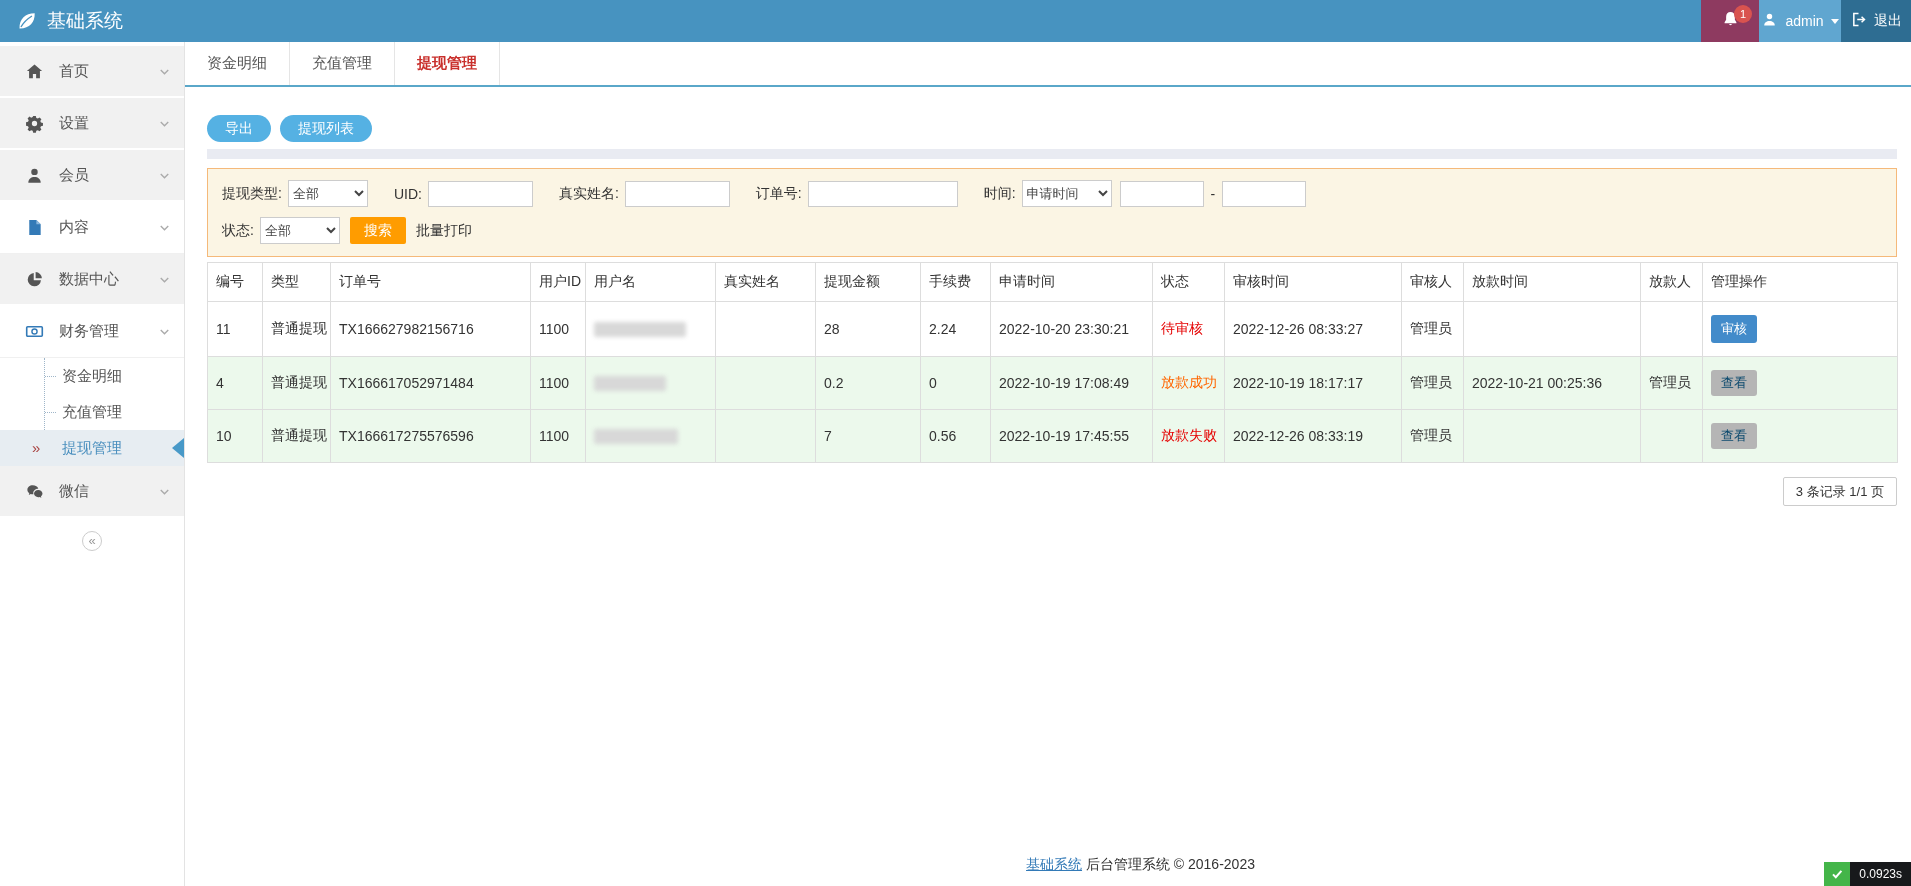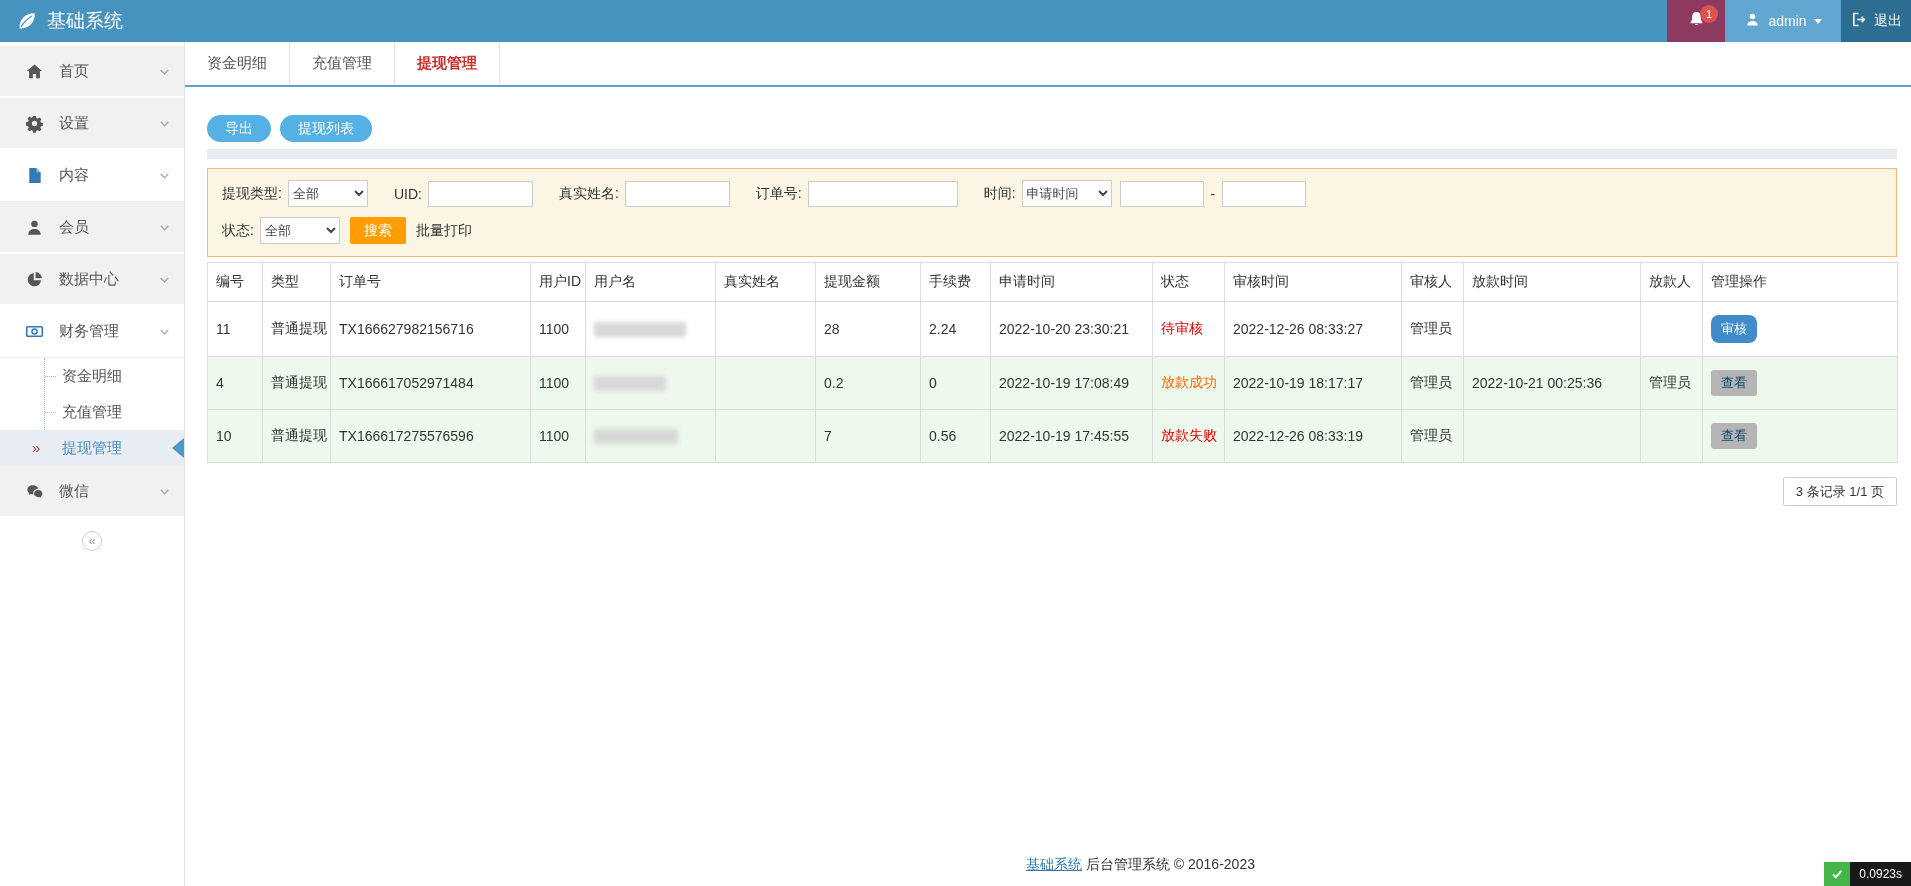--- a/index.html
+++ b/index.html
@@ -10,21 +10,21 @@
   }
   
   .topbar { height:42px; background:var(--header-bg,#4793c0); display:flex; align-items:stretch; }
   .brand { display:flex; align-items:center; gap:9px; padding:0 16px; color:#fff; font-size:19px; }
   .brand svg { display:block; }
   .top-right { margin-left:auto; display:flex; align-items:stretch; }
   .top-block { display:flex; align-items:center; justify-content:center; gap:7px; color:#fff; font-size:14px; cursor:pointer; }
   .bell-block { width:58px; background:var(--bell-bg,#8e3a60); position:relative; }
   .badge { position:absolute; top:5px; right:7px; min-width:18px; height:18px; border-radius:50%;
            background:var(--badge-bg,#d9534f); color:#fff; font-size:11px; line-height:18px; text-align:center; }
-  .admin-block { width:116px; background:var(--admin-bg,#60a6d0); }
+  .admin-block { width:82px; background:var(--admin-bg,#60a6d0); }
   .caret-down { width:0; height:0; border-left:4px solid transparent; border-right:4px solid transparent; border-top:5px solid #fff; display:inline-block; }
   .logout-block { width:70px; background:var(--logout-bg,#2e6d92); }
   
   .sidebar { position:absolute; left:0; top:42px; bottom:0; width:185px; background:#fff; border-right:1px solid #e3e3e3; padding-top:4px; }
   .side-item { height:52px; display:flex; align-items:center; padding:0 12px 0 24px; background:#f1f1f1;
                border-bottom:2px solid #fff; color:#555; font-size:15px; cursor:pointer; }
   .side-item.white { background:#fff; border-bottom:1px solid #f0f0f0; }
   .sicon { width:20px; height:20px; margin-right:15px; display:flex; align-items:center; justify-content:center; }
   .slabel { flex:0 0 auto; }
   .chev { margin-left:auto; display:flex; align-items:center; }
@@ -63,21 +63,21 @@
                 font-size:14px; border-radius:2px; margin-left:10px; cursor:pointer; }
   .batch-print { margin-left:10px; cursor:pointer; }
   
   table.grid { width:100%; border-collapse:collapse; table-layout:fixed; margin-top:5px; }
   .grid th, .grid td { border:1px solid #ddd; font-size:14px; text-align:left; font-weight:normal;
                        overflow:hidden; white-space:nowrap; }
   .grid th { padding:10px 8px; background:#fff; color:#333; }
   .grid td { padding:13px 8px; color:#333; background:#fff; }
   tr.green td { background:var(--row-green,#ecf9ec); }
   .blur-block { display:inline-block; height:15px; background:#d8d8d8; filter:blur(2px); border-radius:2px; vertical-align:middle; }
-  .btn-primary { background:var(--btn-primary,#428bca); color:#fff; border:none; padding:5px 10px; font-size:13px; border-radius:8px; cursor:pointer; }
+  .btn-primary { background:var(--btn-primary,#428bca); color:#fff; border:none; padding:5px 10px; font-size:13px; border-radius:3px; cursor:pointer; }
   .btn-gray { background:var(--btn-gray,#b5b5b5); color:#0c4a6e; border:none; padding:4px 10px; font-size:13px; border-radius:3px; cursor:pointer; }
   
   .pager-wrap { display:flex; justify-content:flex-end; margin-top:14px; }
   .pager-box { border:1px solid #ccc; border-radius:2px; background:#fff; height:29px; line-height:27px; padding:0 12px; font-size:13px; color:#333; }
   .footer { position:absolute; left:185px; right:0; bottom:12px; text-align:center; font-size:14px; color:#333; }
   .footer a { color:#337ab7; text-decoration:underline; cursor:pointer; }
   .trace { position:absolute; right:0; bottom:0; display:flex; align-items:stretch; height:24px; }
   .trace-icon { width:26px; background:#44b549; display:flex; align-items:center; justify-content:center; cursor:pointer; }
   .trace-time { background:#17191b; color:#fff; font-size:12px; display:flex; align-items:center; padding:0 9px; }
 </style>
@@ -148,42 +148,42 @@
             <path fill="#555" fill-rule="evenodd" d="M8.6 2h2.8l.5 2.1 1.6.7 1.8-1.2 2 2-1.2 1.8.7 1.6 2.1.5v2.8l-2.1.5-.7 1.6 1.2 1.8-2 2-1.8-1.2-1.6.7-.5 2.1H8.6l-.5-2.1-1.6-.7-1.8 1.2-2-2 1.2-1.8-.7-1.6-2.1-.5V8.6l2.1-.5.7-1.6-1.2-1.8 2-2 1.8 1.2 1.6-.7zM10 7.2A2.8 2.8 0 1 0 10 12.8 2.8 2.8 0 0 0 10 7.2z"></path>
           </svg>
         </span>
         <span class="slabel">设置</span>
         <span class="chev">
           <svg width="15" height="15" viewBox="0 0 20 20">
             <polyline points="5,8 10,13 15,8" fill="none" stroke="#aaa" stroke-width="1.8"></polyline>
           </svg>
         </span>
       </div>
+      <div class="side-item">
+        <span class="sicon">
+          <svg width="19" height="19" viewBox="0 0 20 20">
+            <circle cx="10" cy="6.2" r="3.4" fill="#555"></circle>
+            <path d="M3.5 17.5c0-3.8 3-5.8 6.5-5.8s6.5 2 6.5 5.8z" fill="#555"></path>
+          </svg>
+        </span>
+        <span class="slabel">会员</span>
+        <span class="chev">
+          <svg width="15" height="15" viewBox="0 0 20 20">
+            <polyline points="5,8 10,13 15,8" fill="none" stroke="#aaa" stroke-width="1.8"></polyline>
+          </svg>
+        </span>
+      </div>
       <div class="side-item white">
         <span class="sicon">
           <svg width="19" height="19" viewBox="0 0 20 20">
             <path d="M4.5 2H12l4.5 4.5V18h-12z" fill="#337ab7"></path>
             <path d="M12 2l4.5 4.5H12z" fill="#8db8dd"></path>
           </svg>
         </span>
         <span class="slabel">内容</span>
-        <span class="chev">
-          <svg width="15" height="15" viewBox="0 0 20 20">
-            <polyline points="5,8 10,13 15,8" fill="none" stroke="#aaa" stroke-width="1.8"></polyline>
-          </svg>
-        </span>
-      </div>
-      <div class="side-item">
-        <span class="sicon">
-          <svg width="19" height="19" viewBox="0 0 20 20">
-            <circle cx="10" cy="6.2" r="3.4" fill="#555"></circle>
-            <path d="M3.5 17.5c0-3.8 3-5.8 6.5-5.8s6.5 2 6.5 5.8z" fill="#555"></path>
-          </svg>
-        </span>
-        <span class="slabel">会员</span>
         <span class="chev">
           <svg width="15" height="15" viewBox="0 0 20 20">
             <polyline points="5,8 10,13 15,8" fill="none" stroke="#aaa" stroke-width="1.8"></polyline>
           </svg>
         </span>
       </div>
       <div class="side-item">
         <span class="sicon">
           <svg width="19" height="19" viewBox="0 0 20 20">
             <path d="M9.2 3.2A7 7 0 1 0 16.8 10.8H9.2z" fill="#555"></path>

